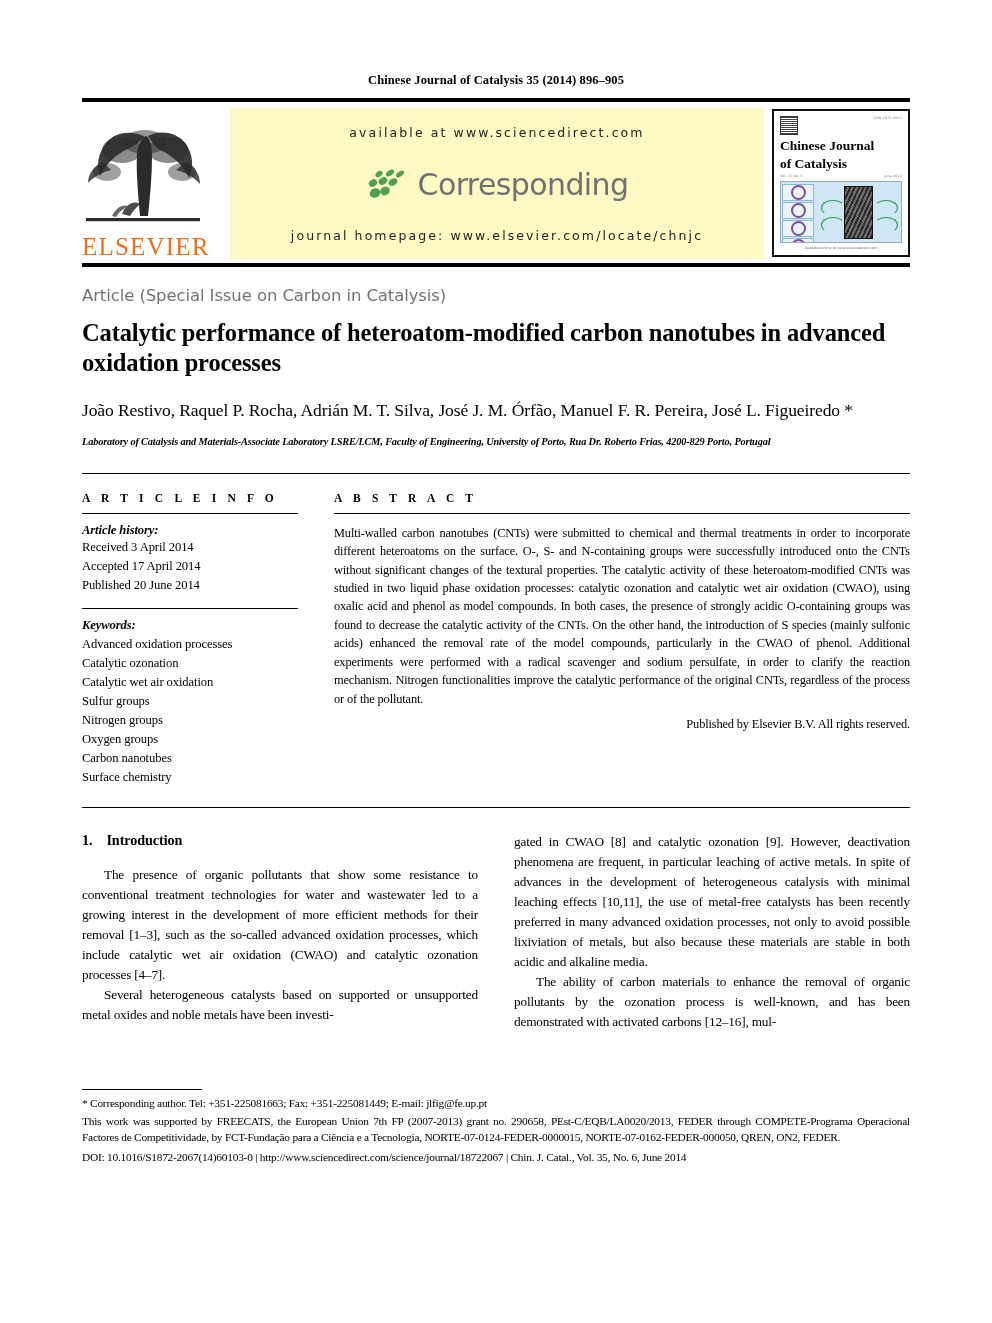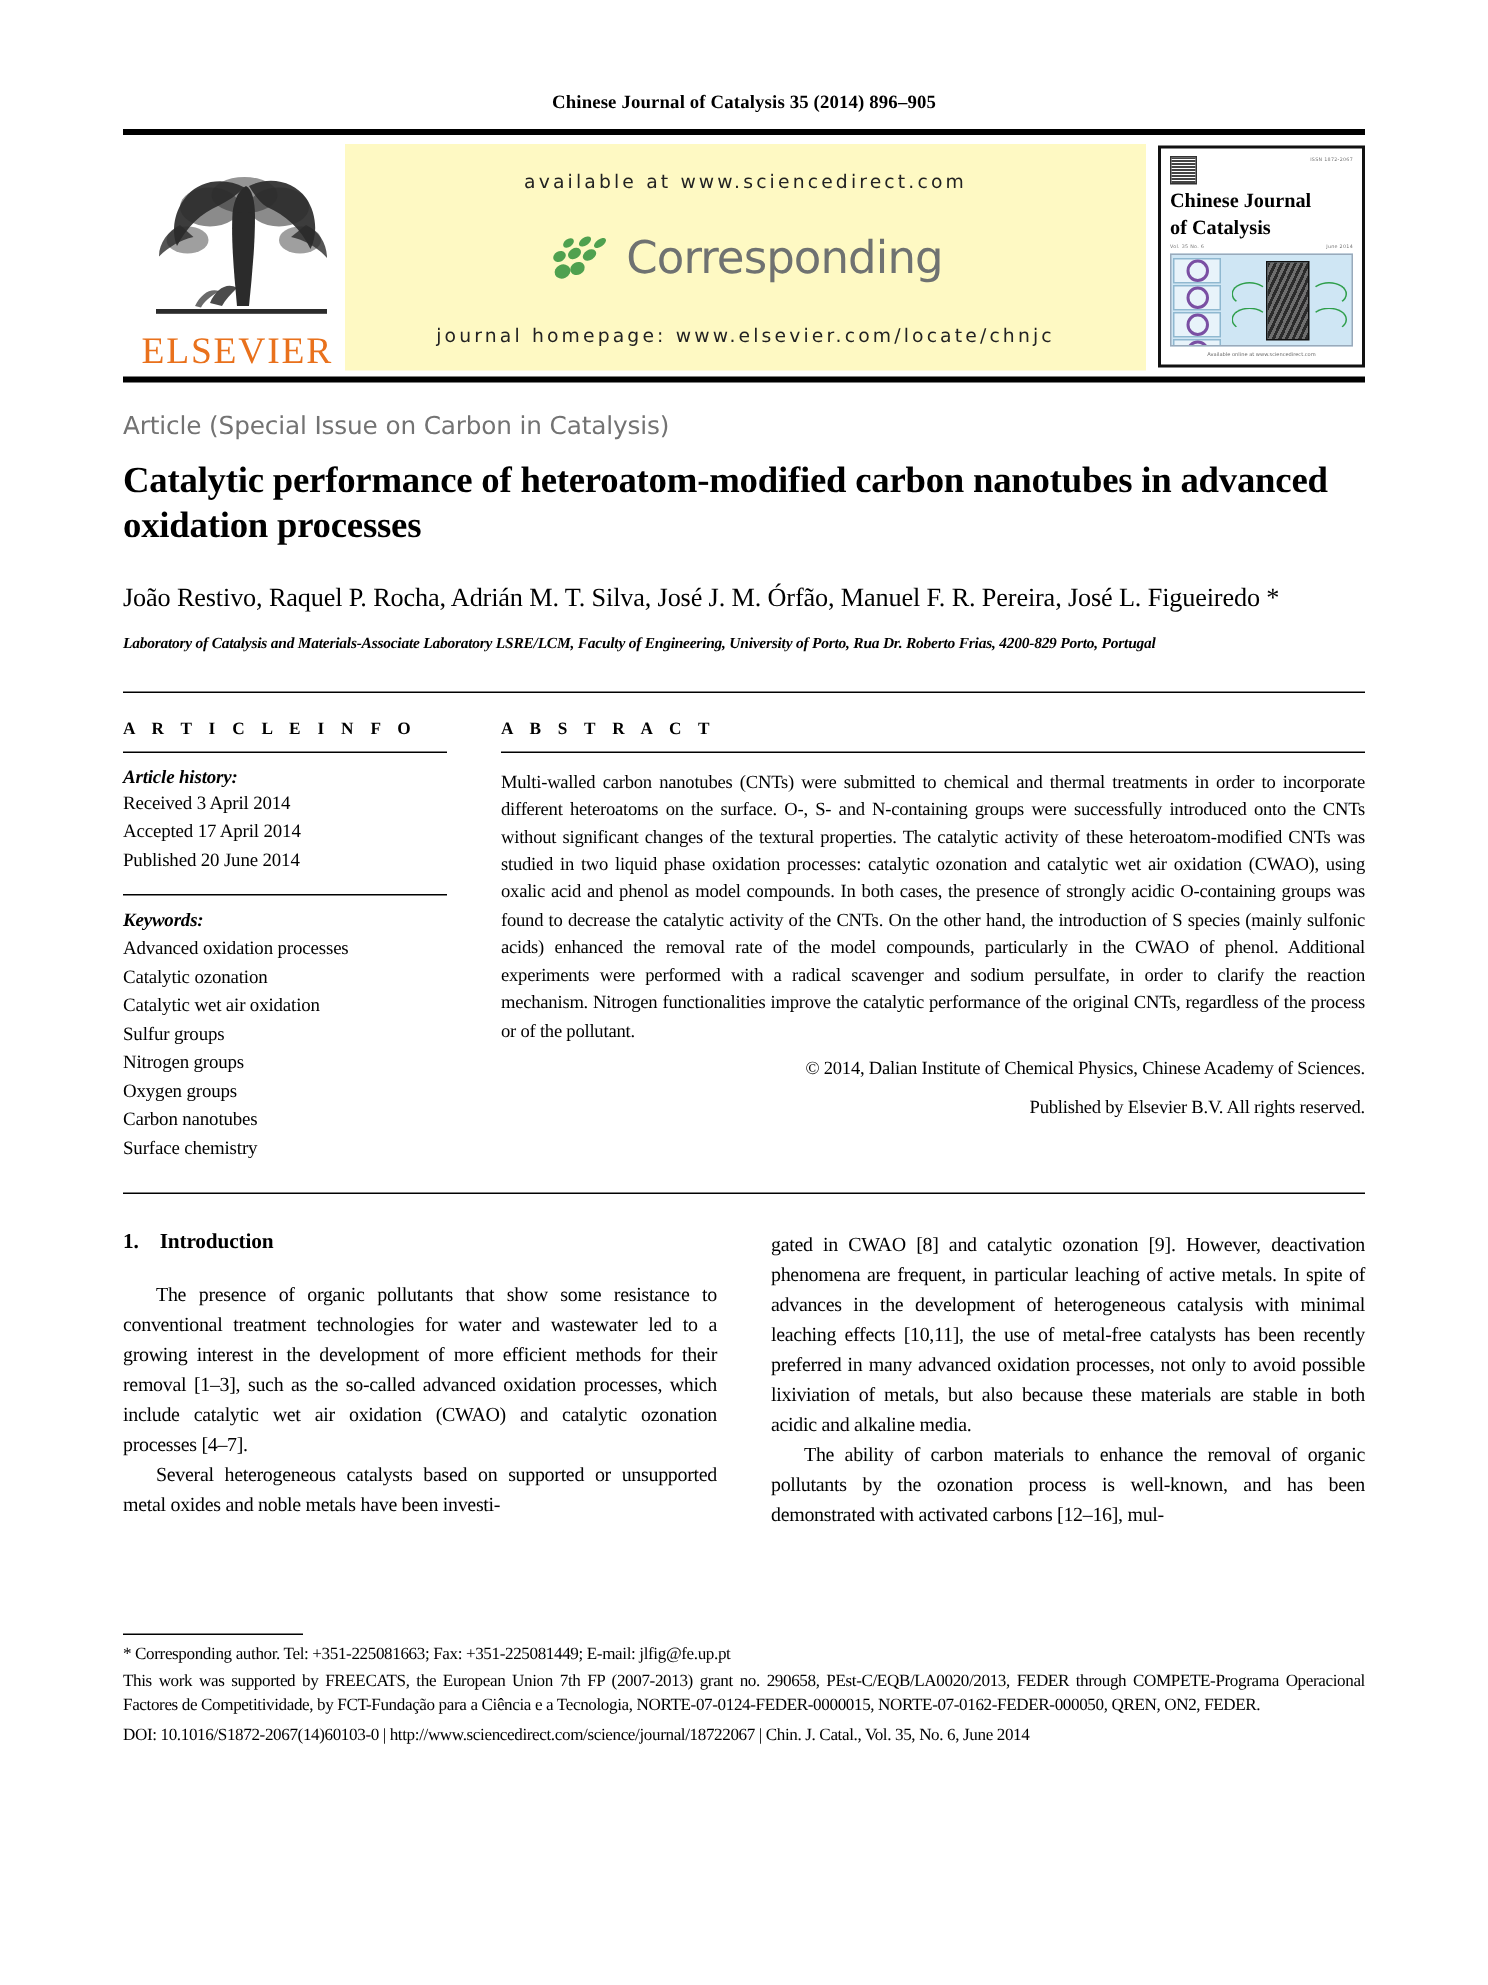--- a/index.html
+++ b/index.html
@@ -13,21 +13,21 @@
     font-family: "Liberation Serif", "DejaVu Serif", serif;
     color: #000000;
     position: relative;
     overflow: hidden;
   }
   .page {
     position: relative;
     width: 992px;
     height: 1242px;
     box-sizing: border-box;
-    padding: 4px 82px;
+    padding: 16px 82px;
   }
 
   
   .running-head {
     text-align: center;
     font-size: 12.5px;
     font-weight: bold;
     letter-spacing: .1px;
     padding-top: 57px;
     padding-bottom: 10px;
@@ -44,21 +44,21 @@
     align-items: stretch;
     height: 157px;
     margin-top: 4px;
   }
   .elsevier-logo {
     width: 140px;
     flex: 0 0 140px;
     display: flex;
     flex-direction: column;
     justify-content: flex-end;
-    align-items: flex-end;
+    align-items: flex-start;
     padding-bottom: 4px;
   }
   .tree-svg { display:block; }
   .elsevier-word {
     font-family: "Liberation Serif", serif;
     color: #E9711C;
     font-size: 25px;
     letter-spacing: 1.2px;
     line-height: 1;
     margin-top: 2px;
@@ -421,21 +421,20 @@
         <div class="kw-line">Oxygen groups</div>
         <div class="kw-line">Carbon nanotubes</div>
         <div class="kw-line">Surface chemistry</div>
       </div>
     </div>
 
     <div class="col-abs">
       <div class="sec-head">A B S T R A C T</div>
       <div class="hr-abs"></div>
       <div class="abstract-body">Multi-walled carbon nanotubes (CNTs) were submitted to chemical and thermal treatments in order to incorporate different heteroatoms on the surface. O-, S- and N-containing groups were successfully introduced onto the CNTs without significant changes of the textural properties. The catalytic activity of these heteroatom-modified CNTs was studied in two liquid phase oxidation processes: catalytic ozonation and catalytic wet air oxidation (CWAO), using oxalic acid and phenol as model compounds. In both cases, the presence of strongly acidic O-containing groups was found to decrease the catalytic activity of the CNTs. On the other hand, the introduction of S species (mainly sulfonic acids) enhanced the removal rate of the model compounds, particularly in the CWAO of phenol. Additional experiments were performed with a radical scavenger and sodium persulfate, in order to clarify the reaction mechanism. Nitrogen functionalities improve the catalytic performance of the original CNTs, regardless of the process or of the pollutant.</div>
-      <div class="copyright">© 2014, Dalian Institute of Chemical Physics, Chinese Academy of Sciences.</div>
       <div class="copyright">Published by Elsevier B.V. All rights reserved.</div>
     </div>
   </div>
 
   <div class="rule-after-abs"></div>
 
   <div class="body-cols">
     <div class="bcol">
       <div class="sec-title">
         <span class="num">1.</span><span>Introduction</span>

